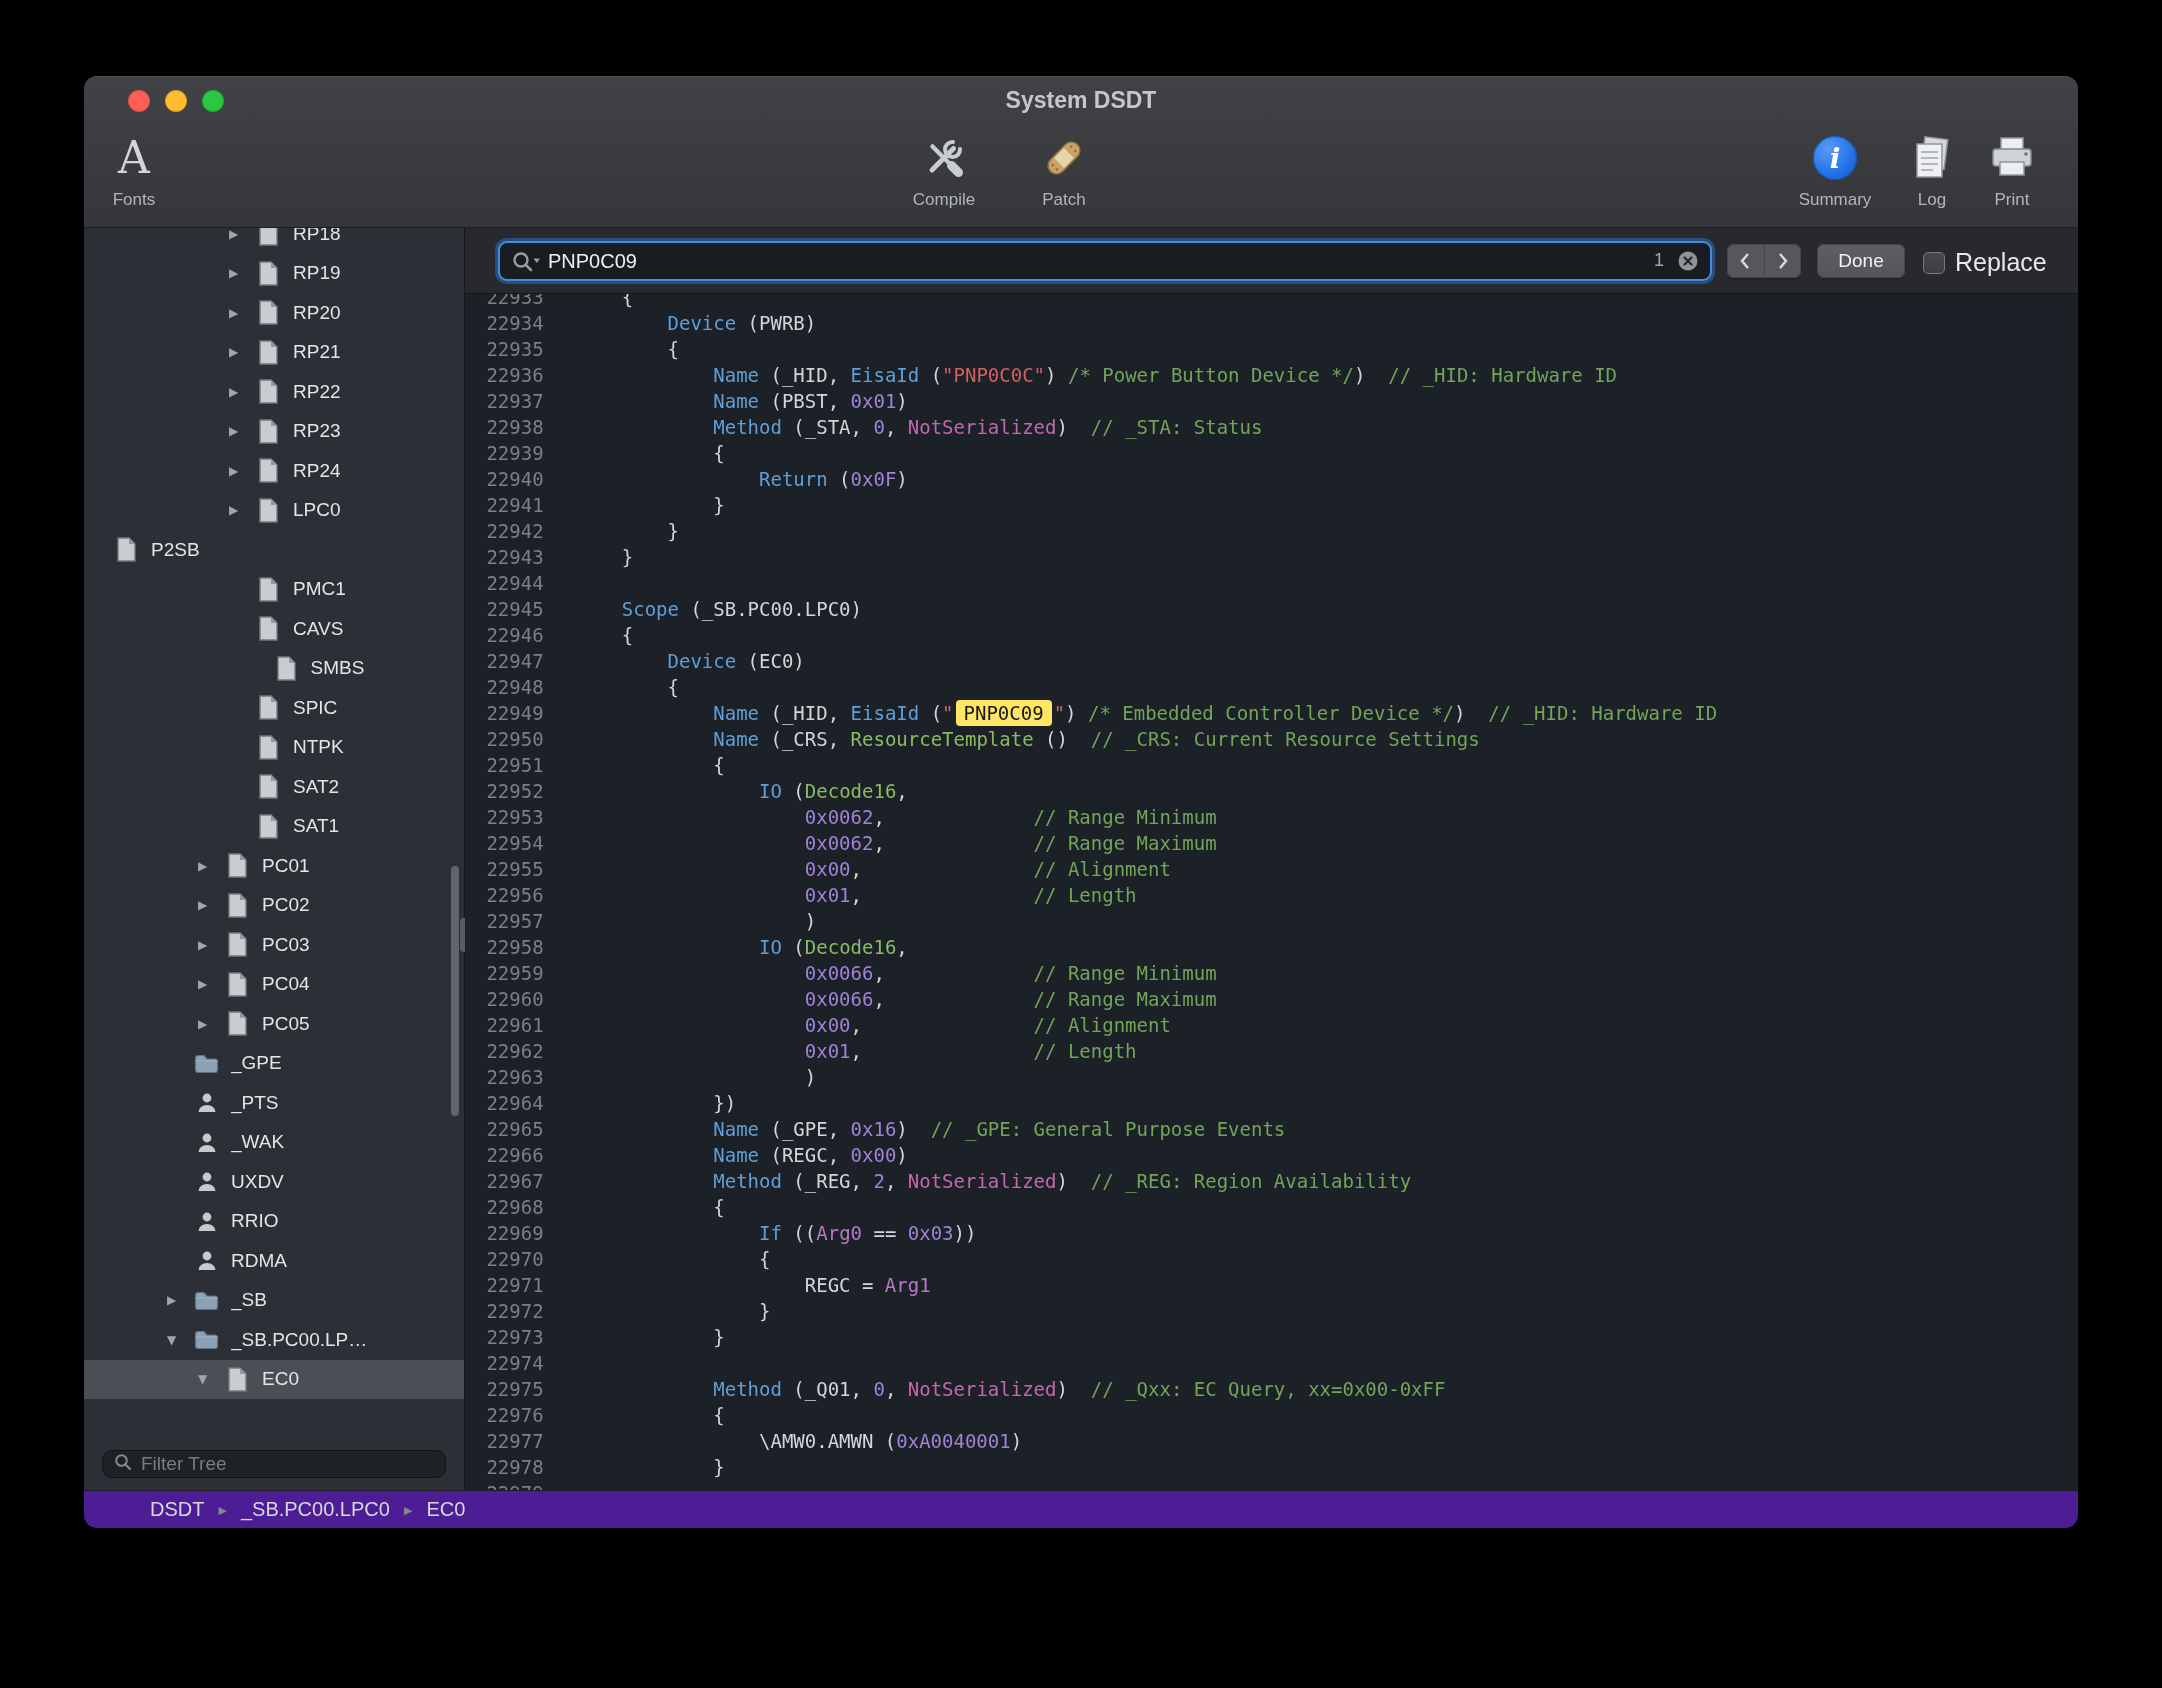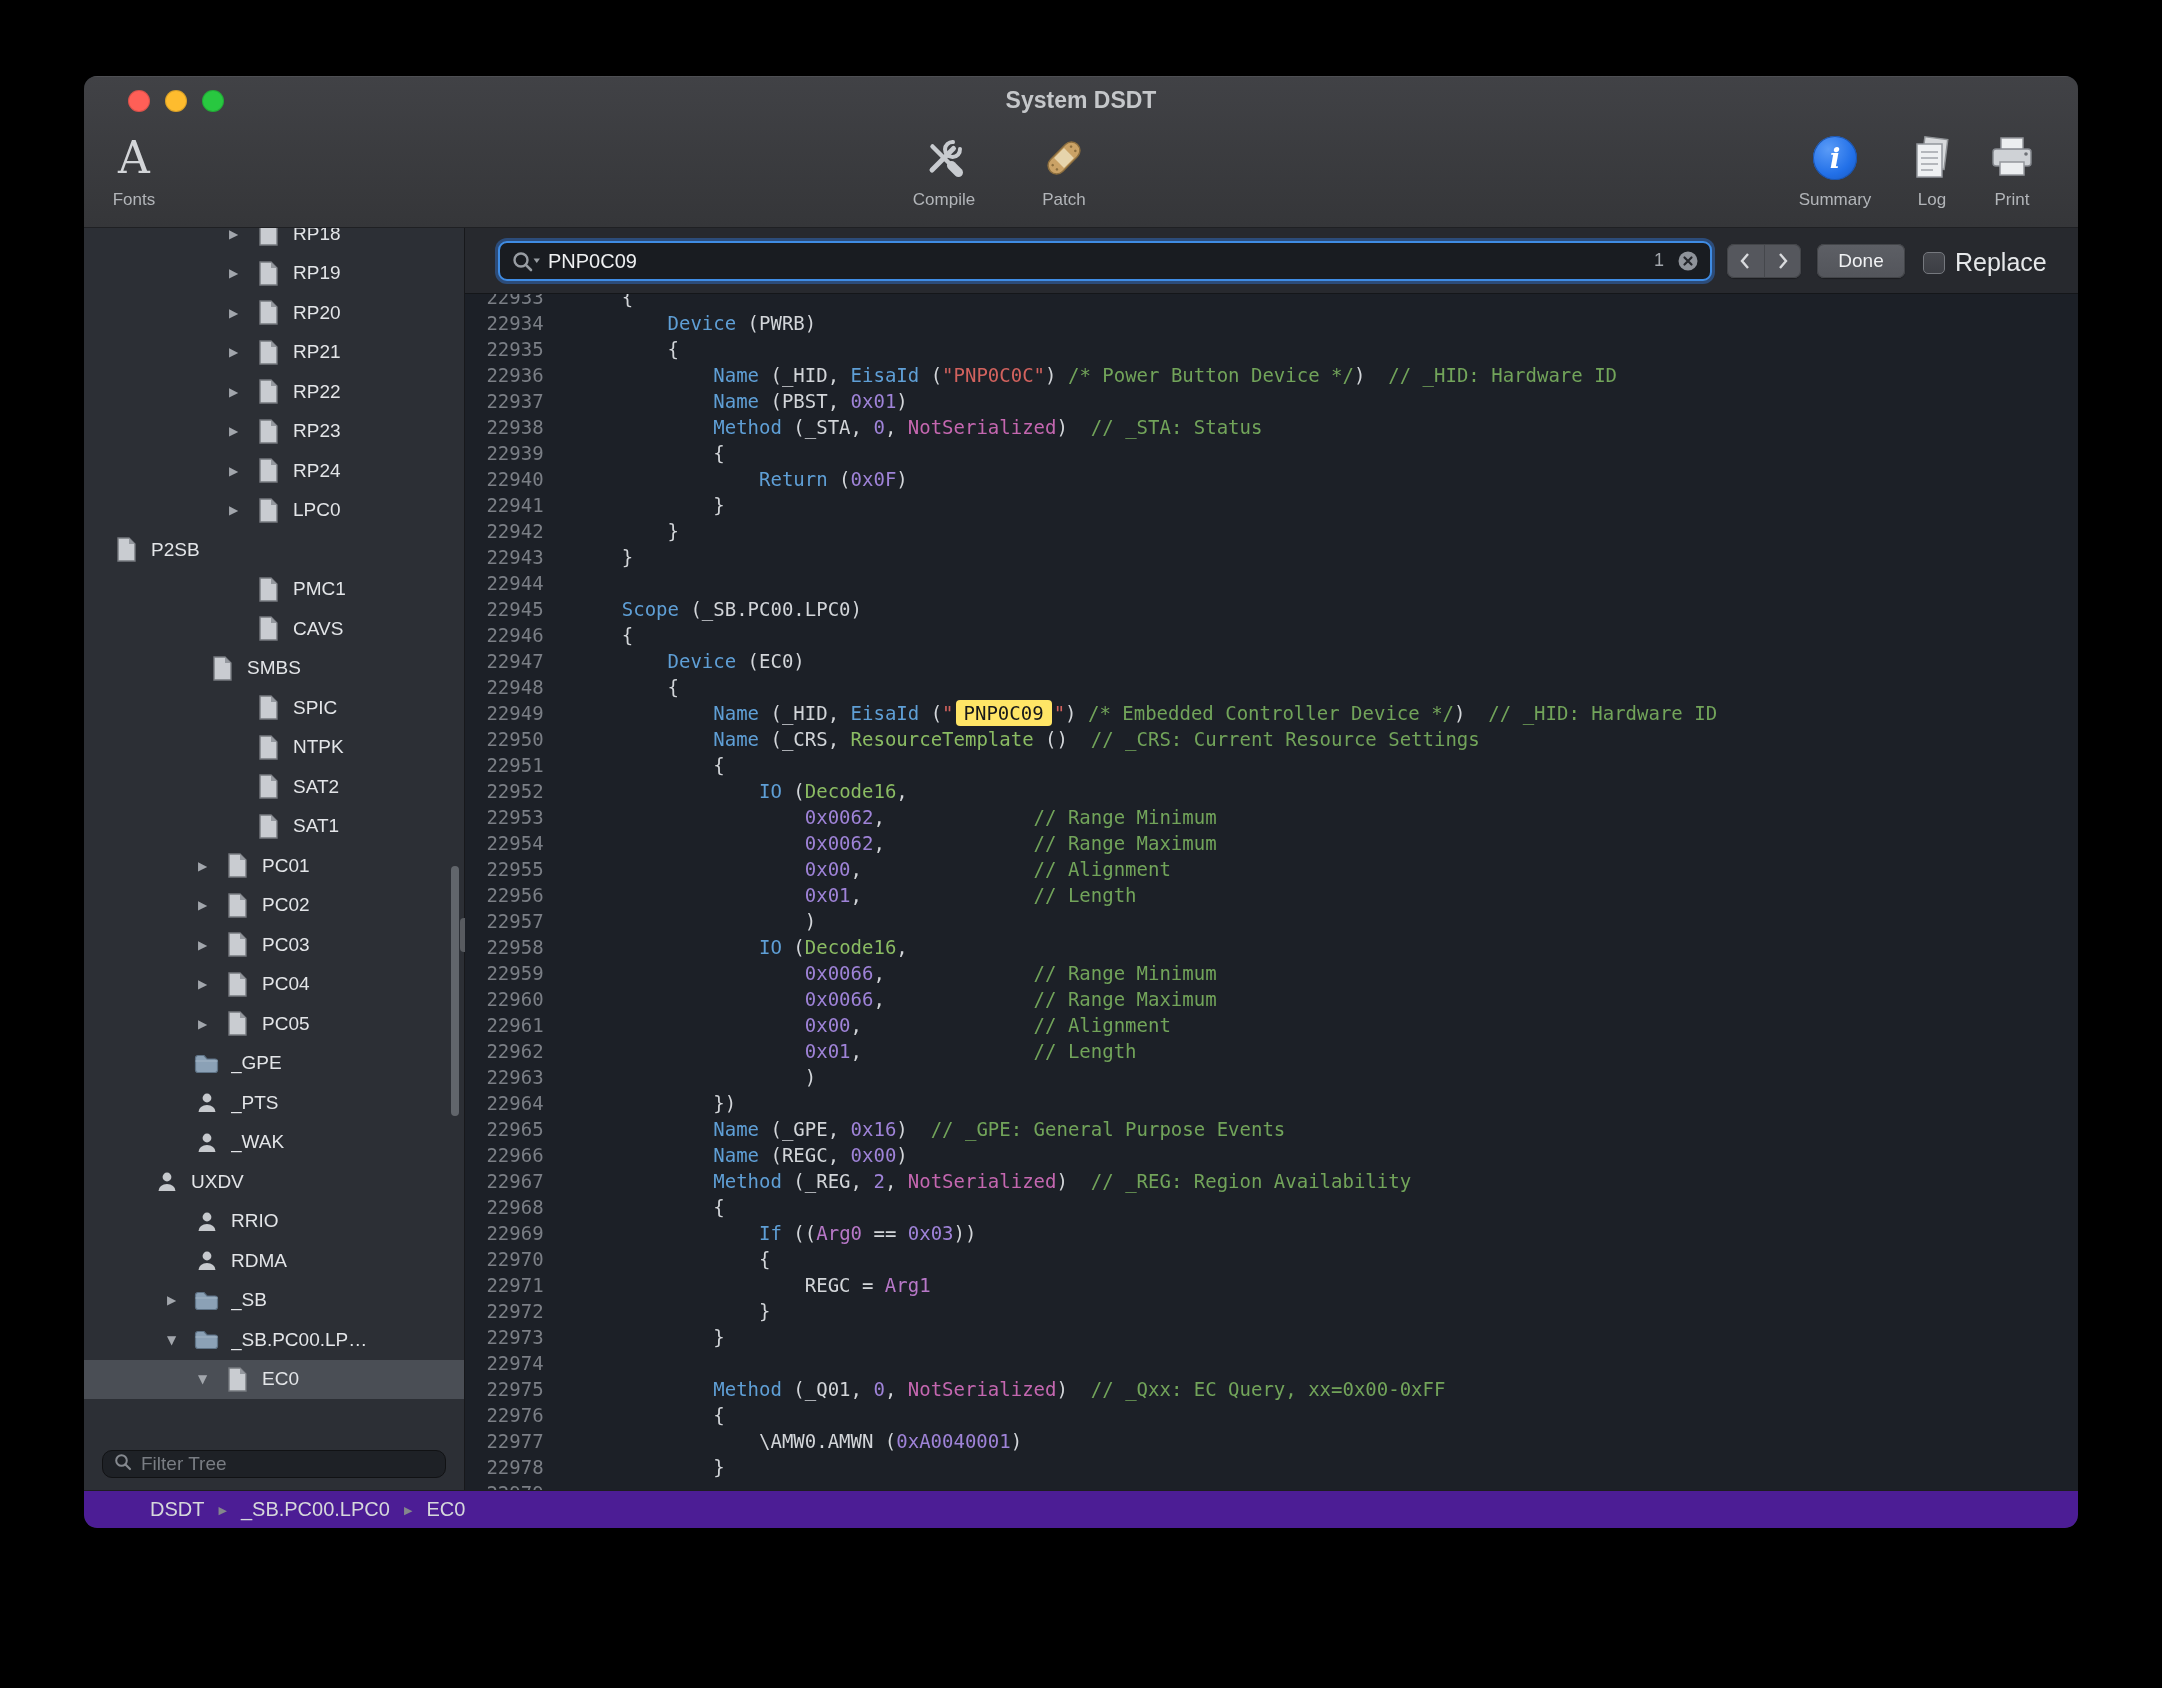--- a/index.html
+++ b/index.html
@@ -289,21 +289,21 @@
               <div class="tree-row" style="padding-left: 142px;">
                 <span class="disc"></span>
                 <span class="tree-ic">
                   <svg width="21" height="25" viewBox="0 0 21 25">
                     <path d="M2 1 h11 l6 6 v17 H2 z" fill="#c9ccd1" stroke="#76797f" stroke-width="1.4"></path>
                     <path d="M13 1 l6 6 h-6 z" fill="#94989e"></path>
                   </svg>
                 </span>
                 <span class="tree-label">CAVS</span>
               </div>
-              <div class="tree-row" style="padding-left: 96px;">
+              <div class="tree-row" style="padding-left: 60px; justify-content: center;">
                 <span class="disc"></span>
                 <span class="tree-ic">
                   <svg width="21" height="25" viewBox="0 0 21 25">
                     <path d="M2 1 h11 l6 6 v17 H2 z" fill="#c9ccd1" stroke="#76797f" stroke-width="1.4"></path>
                     <path d="M13 1 l6 6 h-6 z" fill="#94989e"></path>
                   </svg>
                 </span>
                 <span class="tree-label">SMBS</span>
               </div>
               <div class="tree-row" style="padding-left: 142px;">
@@ -419,21 +419,21 @@
               <div class="tree-row" style="padding-left: 80px;">
                 <span class="disc"></span>
                 <span class="tree-ic">
                   <svg width="22" height="23" viewBox="0 0 22 23">
                     <circle cx="11" cy="7" r="4.4" fill="#c6c9cd"></circle>
                     <path d="M2.5 21 a8.5 7 0 0 1 17 0 z" fill="#c6c9cd"></path>
                   </svg>
                 </span>
                 <span class="tree-label">_WAK</span>
               </div>
-              <div class="tree-row" style="padding-left: 40px;">
+              <div class="tree-row" style="padding-left: 80px;">
                 <span class="disc"></span>
                 <span class="tree-ic">
                   <svg width="22" height="23" viewBox="0 0 22 23">
                     <circle cx="11" cy="7" r="4.4" fill="#c6c9cd"></circle>
                     <path d="M2.5 21 a8.5 7 0 0 1 17 0 z" fill="#c6c9cd"></path>
                   </svg>
                 </span>
                 <span class="tree-label">UXDV</span>
               </div>
               <div class="tree-row" style="padding-left: 80px;">

